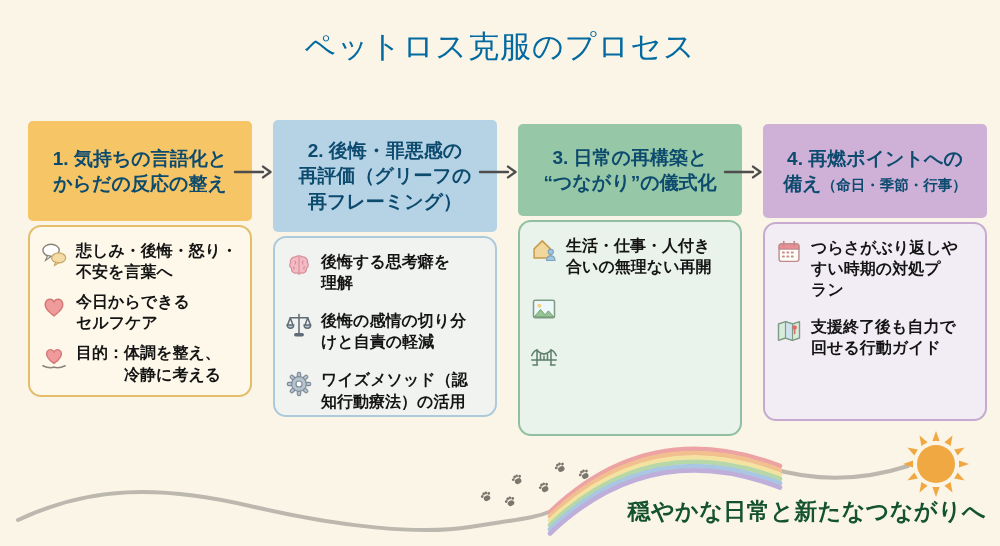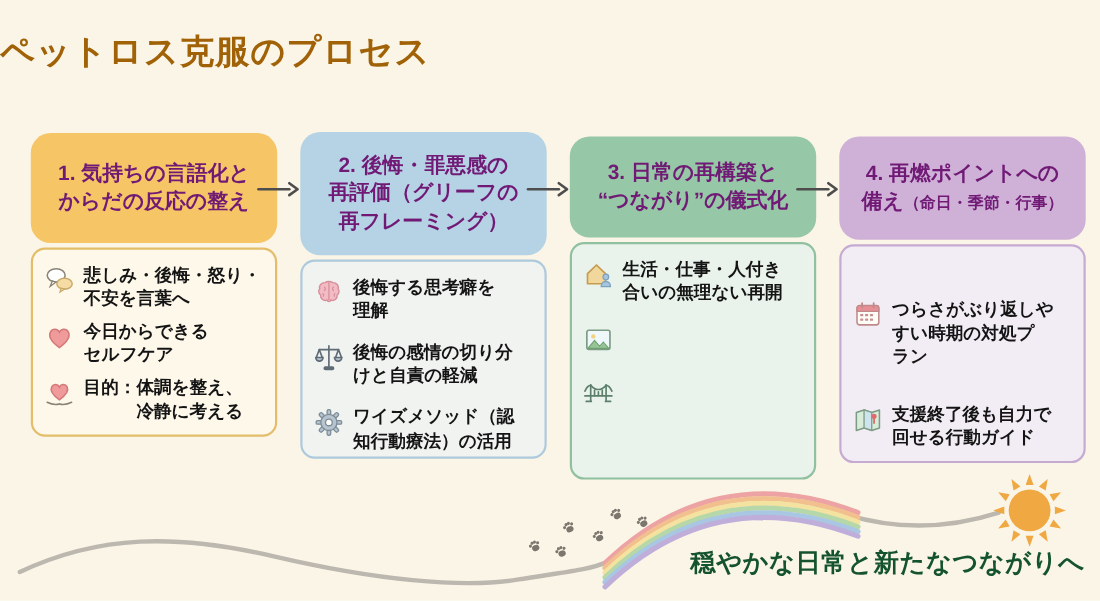--- a/index.html
+++ b/index.html
@@ -3,50 +3,50 @@
 <meta charset="utf-8">
 <style>
   html,body{margin:0;padding:0;}
   .canvas{
     position:relative;width:1000px;height:546px;overflow:hidden;
     background:var(--page-bg,#faf5e6);
     font-family:"Liberation Sans","DejaVu Sans",sans-serif;
     color:#1a1a1a;
   }
   .title{
-    position:absolute;top:26px;left:0;width:100%;text-align:left;
-    font-size:31px;font-weight:700;letter-spacing:1px;color:#a16207;
+    position:absolute;top:26px;left:0;width:100%;text-align:center;
+    font-size:31px;font-weight:400;letter-spacing:1px;color:#0369a1;
   }
   .column{position:absolute;width:224px;}
   .c1{left:28px;top:121px;}
   .c2{left:273px;top:120px;}
   .c3{left:518px;top:124px;}
   .c4{left:763px;top:124px;}
   .col-header{
-    background:var(--hdr-bg);border-radius:18px;
+    background:var(--hdr-bg);border-radius:5px;
     display:flex;align-items:center;justify-content:center;text-align:center;
-    font-weight:800;font-size:19px;line-height:1.32;color:#701a75;
+    font-weight:800;font-size:19px;line-height:1.32;color:#0c4a6e;
     padding:0 6px;box-sizing:border-box;
   }
   .c1 .col-header{height:100px;}
   .c2 .col-header{height:112px;}
   .c3 .col-header{height:92px;}
   .c4 .col-header{height:94px;}
   .hdr-main{white-space:pre-line;}
   .hdr-note{font-size:14.5px;font-weight:800;}
   .col-body{
     margin-top:4px;background:var(--body-bg);
     border:2px solid var(--body-border);border-radius:13px;
     box-sizing:border-box;padding:13px 10px 10px 10px;
     display:flex;flex-direction:column;
   }
   .c1 .col-body{height:172px;gap:9px;}
   .c2 .col-body{height:181px;gap:17px;}
   .c3 .col-body{height:216px;gap:17px;}
-  .c4 .col-body{height:199px;gap:32px;justify-content:flex-end;}
+  .c4 .col-body{height:199px;gap:16px;}
   .item{display:flex;align-items:flex-start;gap:8px;}
   .item .ic{flex:0 0 28px;width:28px;height:28px;margin-top:1px;}
   .item .ic svg{width:28px;height:28px;display:block;}
   .item .txt{
     font-size:16px;font-weight:700;line-height:1.32;white-space:pre-line;color:#141414;
   }
   .arrow{position:absolute;top:164px;width:40px;height:16px;}
   .a1{left:233px;} .a2{left:478px;} .a3{left:723px;}
   .arrow svg{width:40px;height:16px;display:block;}
   .arrow-stroke{stroke:var(--arrow,#4d4d4d);}

